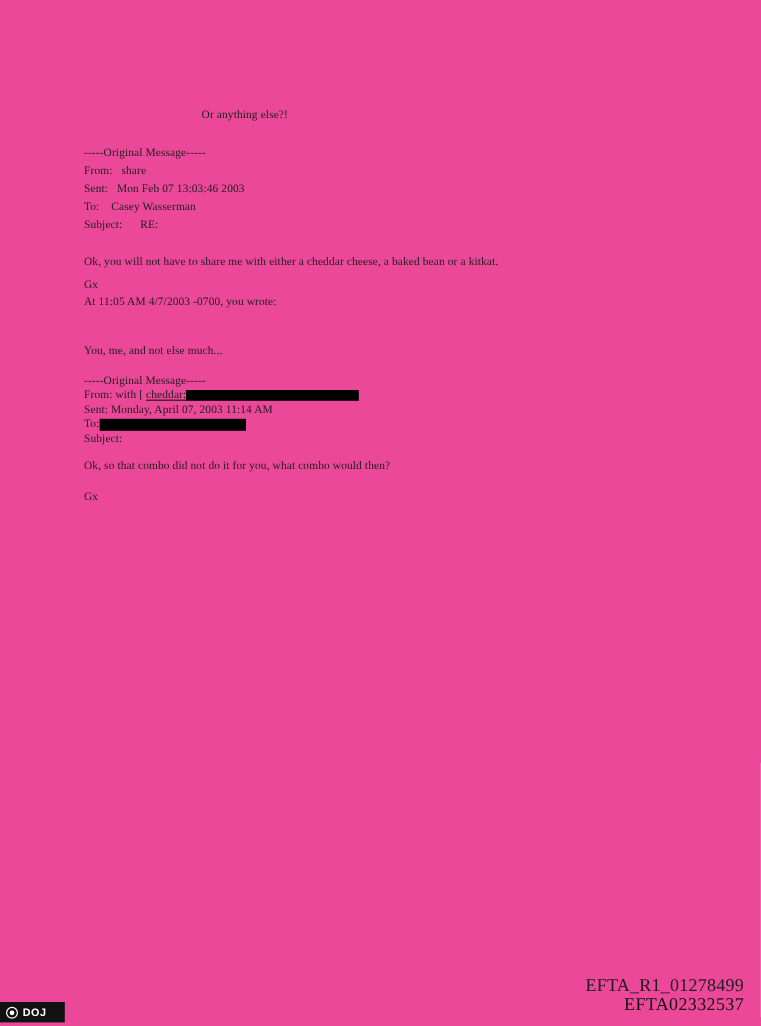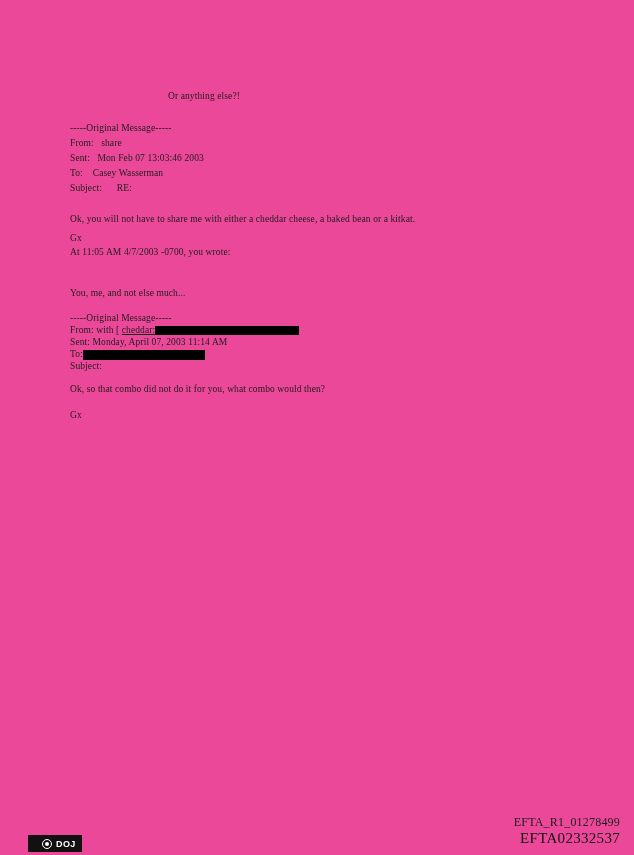--- a/index.html
+++ b/index.html
@@ -65,21 +65,21 @@
   }
 
   .footer-codes {
     position: absolute;
     right: 14px;
     bottom: 8px;
     text-align: right;
     font-family: "Liberation Serif", serif;
   }
   .code-top {
-    font-size: 12px;
+    font-size: 15px;
     color: #1d1d1d;
     letter-spacing: 0.2px;
     line-height: 14px;
     margin-top: 8px;
   }
   .code-bottom {
     font-size: 15px;
     color: #111111;
     letter-spacing: 0.3px;
     line-height: 18px;
@@ -89,23 +89,22 @@
     position: absolute;
     left: 0;
     bottom: 3px;
     width: 54px;
     height: 17px;
     background: #111111;
     color: #ffffff;
     display: flex;
     align-items: center;
     gap: 4px;
-    padding-left: 14px;
+    padding-left: 5px;
     box-sizing: border-box;
-    margin-left: 28px;
   }
   .doj-seal {
     width: 10px;
     height: 10px;
     border-radius: 50%;
     border: 1.4px solid #ffffff;
     box-sizing: border-box;
     position: relative;
     flex: 0 0 auto;
   }

